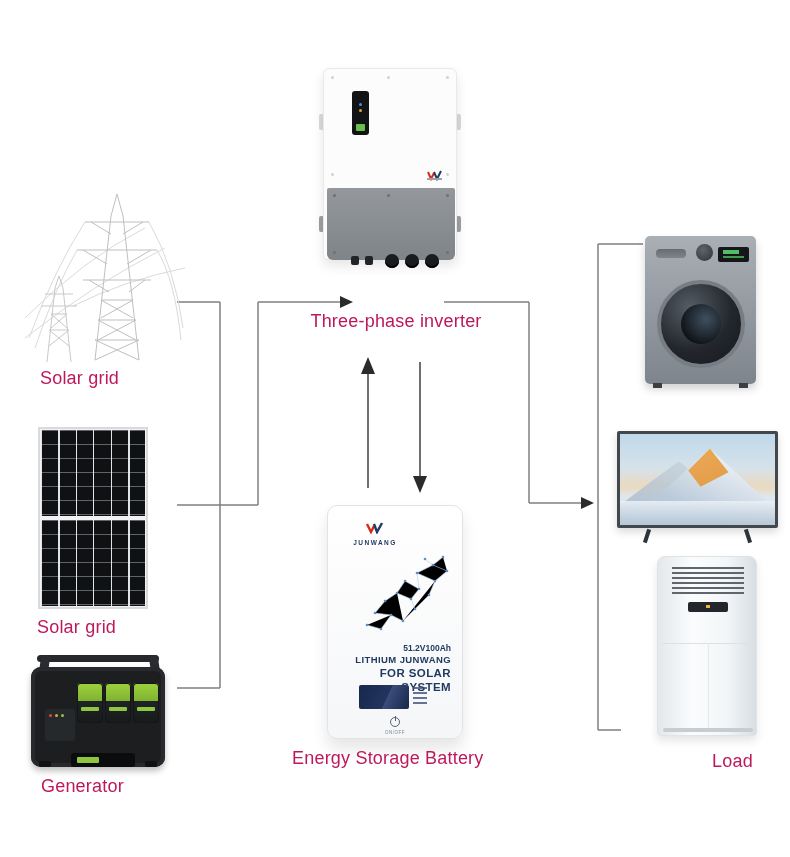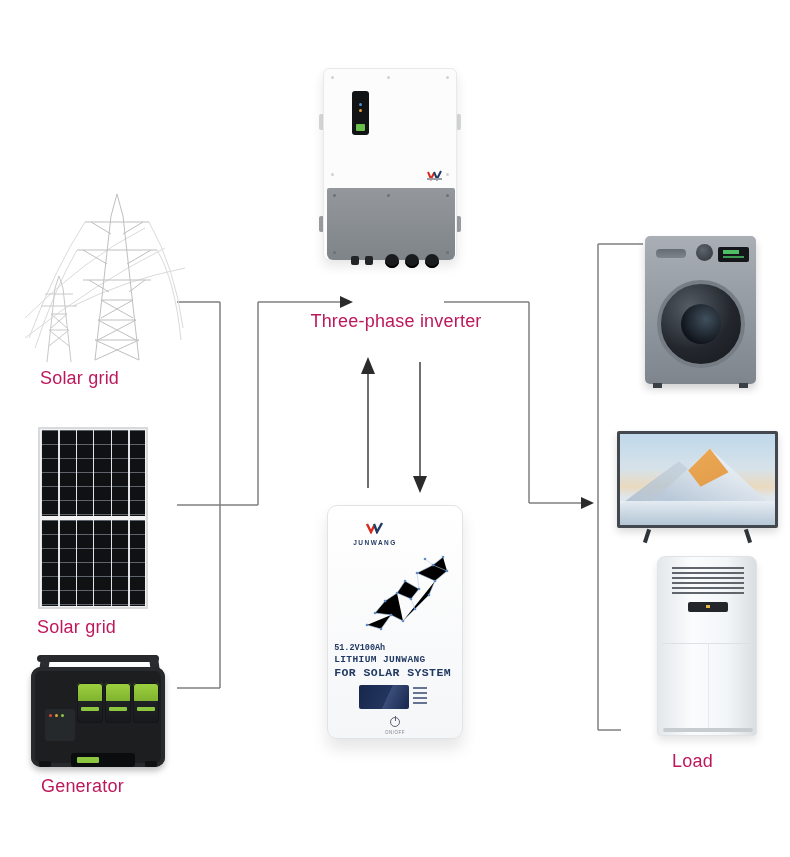--- a/index.html
+++ b/index.html
@@ -58,21 +58,21 @@
   .inv .tab{position:absolute;width:5px;height:16px;background:#d9dadc;border-radius:2px;}
 
   
   .bat{position:absolute;left:327px;top:505px;width:136px;height:234px;}
   .bat .body{position:absolute;inset:0;background:linear-gradient(180deg,#ffffff,#f5f6f8);
              border:1px solid #e2e3e6;border-radius:10px;box-sizing:border-box;
              box-shadow:0 10px 16px rgba(0,0,0,.10);}
   .bat .brand{position:absolute;left:18px;top:15px;width:60px;text-align:center;}
   .bat .brand .txt{margin-top:1px;font-size:6.5px;font-weight:bold;letter-spacing:1.5px;color:#223a63;}
   .bat .net{position:absolute;right:8px;top:46px;width:100px;height:88px;}
-  .bat .specs{position:absolute;right:12px;top:138px;color:#223a63;line-height:1.25;font-family:Liberation Mono, monospace;}
+  .bat .specs{position:absolute;right:12px;top:138px;text-align:right;color:#223a63;line-height:1.25;}
   .bat .s1{font-size:8.5px;font-weight:bold;}
   .bat .s2{font-size:9.5px;font-weight:bold;letter-spacing:.4px;}
   .bat .s3{font-size:11.5px;font-weight:bold;letter-spacing:.4px;}
   .bat .screen{position:absolute;left:32px;top:180px;width:50px;height:24px;border-radius:2px;
                background:linear-gradient(115deg,#17274d 0%,#23355e 55%,#3a4d79 56%,#17274d 100%);}
   .bat .srow{position:absolute;left:86px;width:14px;height:2px;background:#34486f;opacity:.75;}
   .bat .switch{position:absolute;left:63px;top:212px;width:10px;height:10px;border-radius:50%;
                border:1px solid #5a6470;box-sizing:border-box;}
   .bat .switch i{position:absolute;left:3.5px;top:-2px;width:1px;height:5px;background:#5a6470;}
   .bat .switch-label{position:absolute;left:50px;top:225px;width:36px;text-align:center;
@@ -312,20 +312,21 @@
     <div class="screen"></div>
     <span class="srow" style="top:182px;"></span>
       <span class="srow" style="top:187px;"></span>
     <span class="srow" style="top:192px;"></span>
       <span class="srow" style="top:197px;"></span>
     <div class="switch">
         <i></i>
       </div>
     <div class="switch-label">ON/OFF</div>
   </div>
+  <div class="node-label" style="left:292px;top:748px;">Energy Storage Battery</div>
 
   <div class="wash">
     <div class="body">
       <div class="drawer"></div>
       <div class="knob"></div>
       <div class="disp">
         <span class="dig"></span>
           <span class="dig2"></span>
       </div>
       <div class="door">
@@ -353,15 +354,15 @@
     <div class="body">
       <div class="slats"></div>
       <div class="disp">
           <i></i>
         </div>
       <div class="seam-h"></div>
       <div class="seam-v"></div>
       <div class="base"></div>
     </div>
   </div>
-  <div class="node-label" style="left:672px;top:751px;">Load</div>
+  <div class="node-label" style="left:712px;top:751px;">Load</div>
 
 </div>
 
 </body></html>

